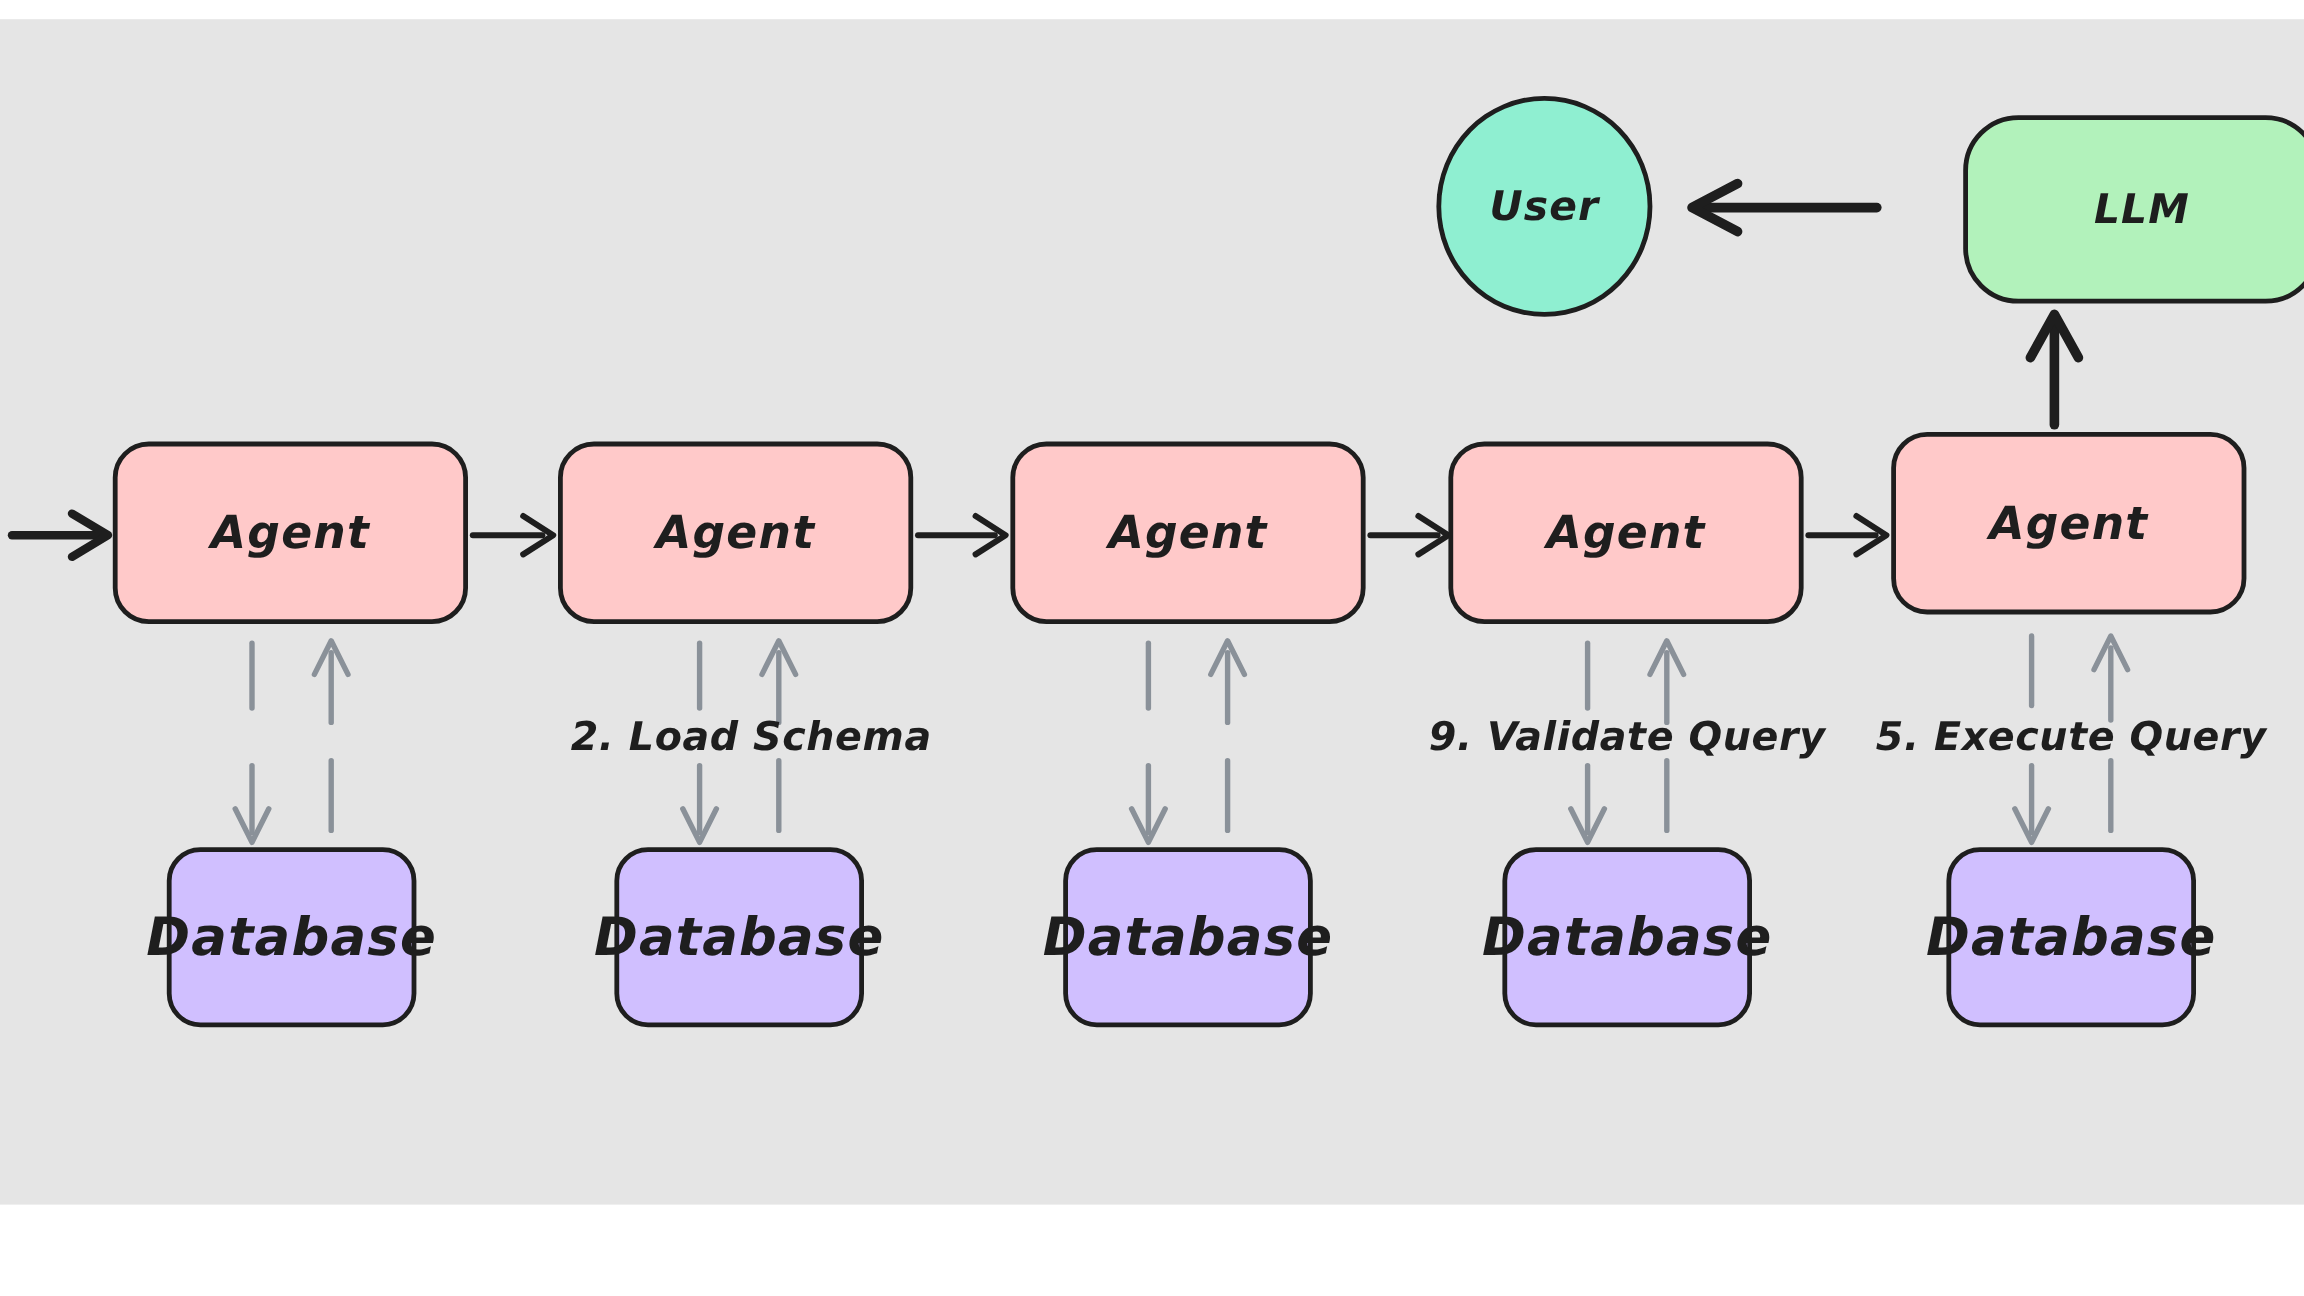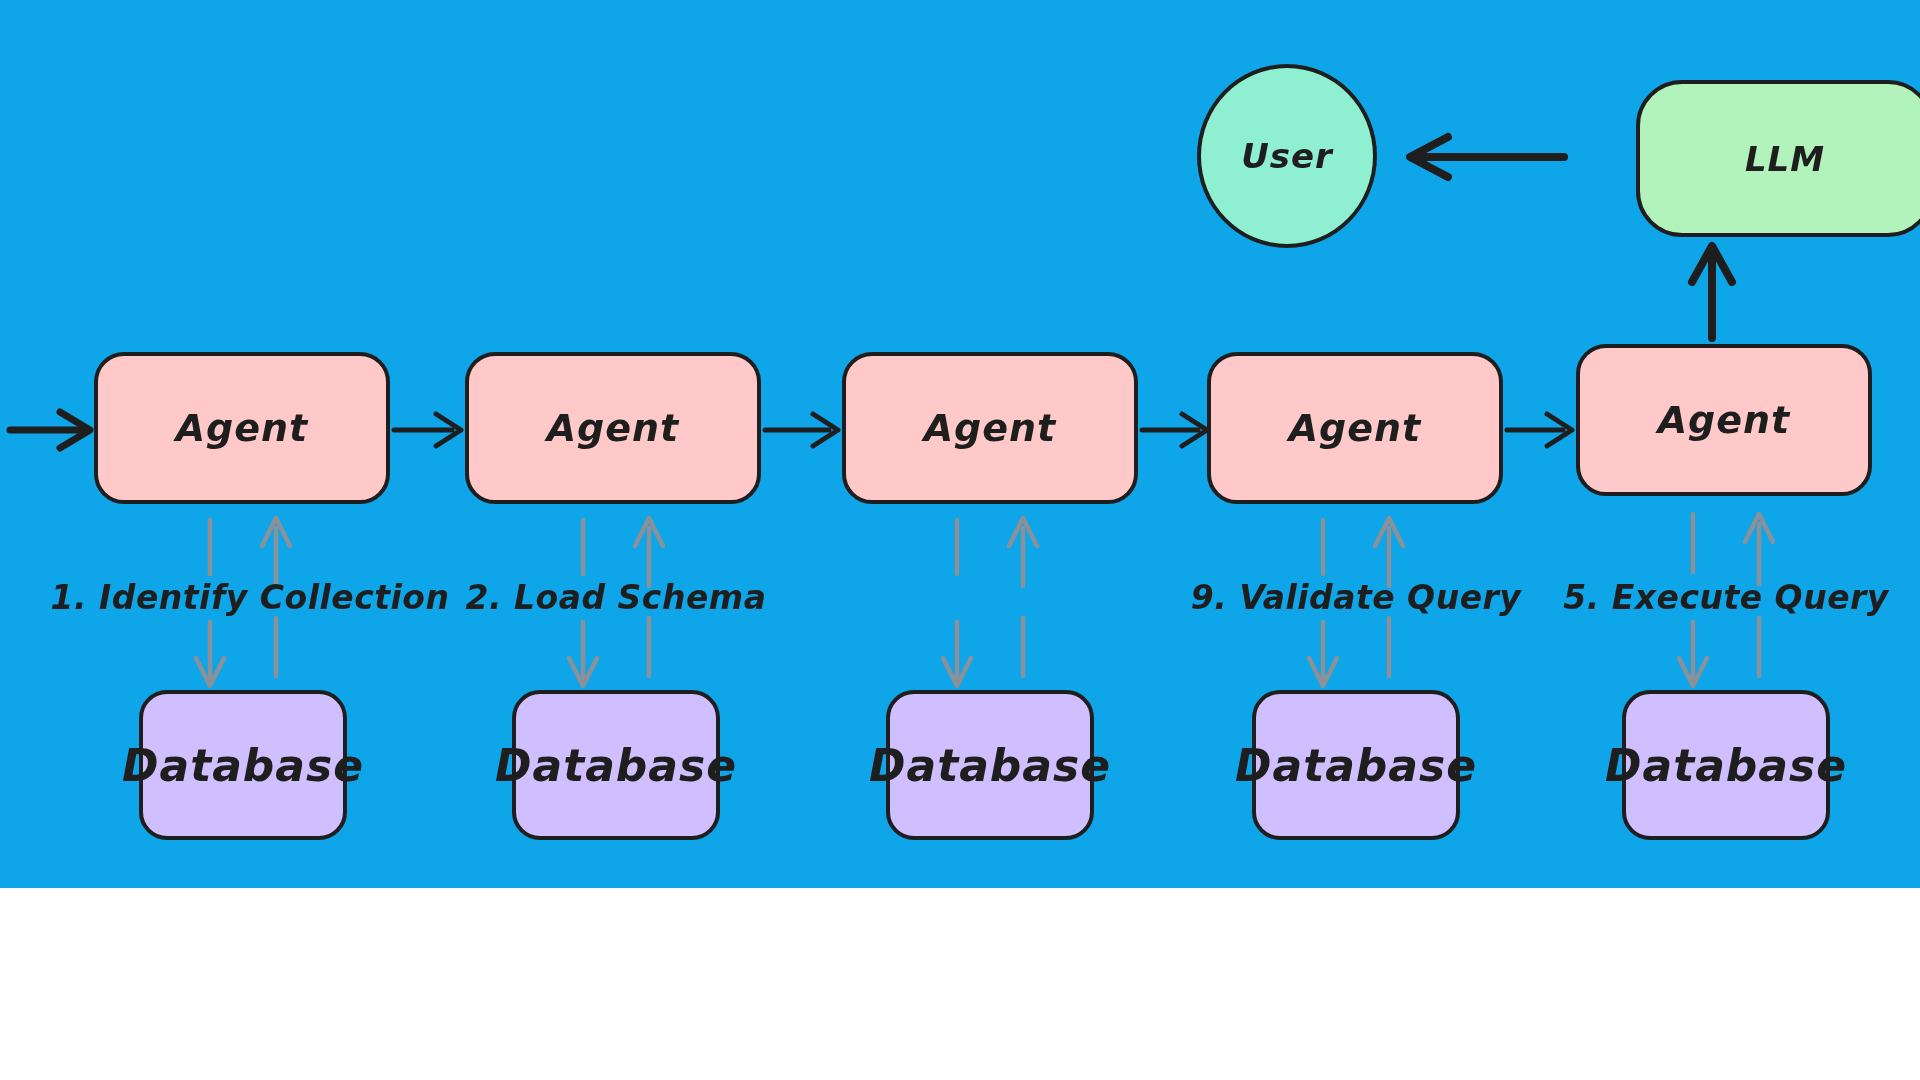--- a/index.html
+++ b/index.html
@@ -1,21 +1,22 @@
 <!DOCTYPE html>
 <html><head>
 <meta charset="utf-8">
 <style>
   html,body{margin:0;padding:0;background:#ffffff;}
   #canvas{
     position:relative;
-    width:1920px;height:888px;
-    background:#0ea5e9;
+    width:1920px;height:988px;
+    background:#e5e5e5;
     overflow:hidden;
     font-family:"DejaVu Sans", sans-serif;
+    margin-top:16px;
   }
   #arrows{position:absolute;left:0;top:0;width:1920px;height:1080px;}
 
   .node{
     position:absolute;
     display:flex;align-items:center;justify-content:center;
     border:4px solid #1e1e1e;
     box-sizing:border-box;
     color:#1e1e1e;
     font-style:italic;
@@ -30,21 +31,21 @@
   .llm-box{left:1636px;top:80px;width:298px;height:157px;border-radius:46px;background:#b2f2bb;font-size:34px;}
 
   .step-label{
     position:absolute;top:578px;width:470px;
     text-align:center;
     color:#1e1e1e;
     font-size:33px;font-weight:700;font-style:italic;
     letter-spacing:0.5px;
     white-space:nowrap;
   }
-  .l1{left:15px}.l2{left:381px}.l3{left:755px}.l4{left:1121px}.l5{left:1491px}
+  .l1{left:15px}.l2{left:391px}.l3{left:755px}.l4{left:1121px}.l5{left:1491px}
 
   .stroke-black{stroke:#1e1e1e;fill:none;stroke-linecap:round;stroke-linejoin:round;}
   .stroke-gray{stroke:#8a9199;fill:none;stroke-linecap:round;stroke-linejoin:round;stroke-width:4.5;}
 </style>
 </head>
 <body>
 
 <div id="canvas">
 
   <svg id="arrows" viewBox="0 0 1920 1080" xmlns="http://www.w3.org/2000/svg">
@@ -143,21 +144,20 @@
   <div class="node agent-box a3">
     <span>Agent</span>
   </div>
   <div class="node agent-box a4">
     <span>Agent</span>
   </div>
   <div class="node agent-box a5">
     <span>Agent</span>
   </div>
 
-  <div class="step-label l1">1. Identify Collection</div>
   <div class="step-label l2">2. Load Schema</div>
   <div class="step-label l4">9. Validate Query</div>
   <div class="step-label l5">5. Execute Query</div>
 
   <div class="node db-box d1">
     <span>Database</span>
   </div>
   <div class="node db-box d2">
     <span>Database</span>
   </div>

